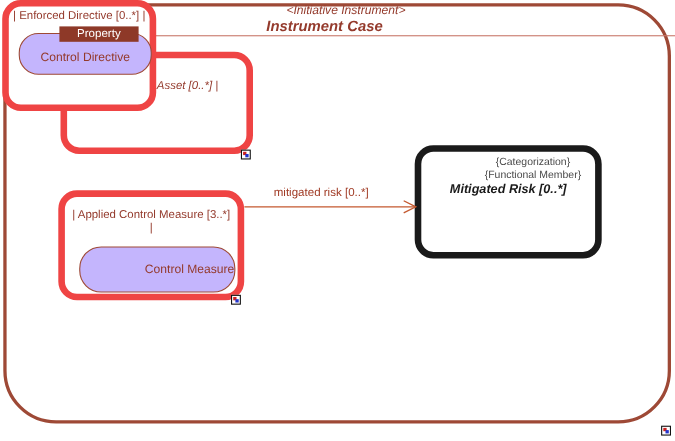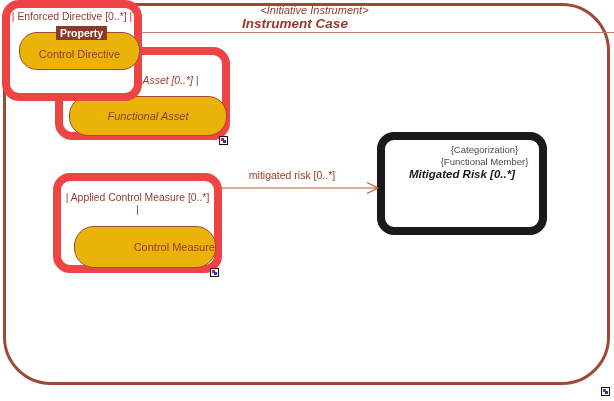--- a/index.html
+++ b/index.html
@@ -1,37 +1,37 @@
 <!DOCTYPE html>
 <html><head>
 <meta charset="utf-8">
 <style>
   html,body{margin:0;padding:0;background:#ffffff;}
   body{width:614px;height:401px;position:relative;overflow:hidden;
        font-family:"Liberation Sans",sans-serif;}
   .abs{position:absolute;}
   
-  .node{position:absolute;background:#ffffff;border:8px solid #ef4444;
+  .node{position:absolute;background:#ffffff;border:6px solid #ef4444;
         border-radius:17px;box-sizing:border-box;}
   .node.black{border-color:#1A1A1A;}
   .bigframe{position:absolute;left:3px;top:3px;width:607px;height:382px;
         border:3px solid #9E4936;border-radius:48px;box-sizing:border-box;
         background:transparent;}
   
-  .inner{position:absolute;background:#eab308;border:1px solid #9E4936;
+  .inner{position:absolute;background:#c4b5fd;border:1px solid #9E4936;
          box-sizing:border-box;text-align:center;color:#943A2C;}
   .inner.black{border:1.5px solid #1A1A1A;color:#1A1A1A;}
   .hdr{position:absolute;left:0;right:0;text-align:center;color:#943A2C;
        font-size:10.4px;white-space:nowrap;}
   .it{font-style:italic;}
   .bold{font-weight:bold;}
   .tag{position:absolute;left:0;right:0;text-align:center;color:#4A4A4A;
        font-size:9.5px;white-space:nowrap;margin-left:45px;}
-  .sel{position:absolute;background:#8E3928;color:#ffffff;font-weight:bold;
-       font-size:10.5px;padding:1px 4px;white-space:nowrap;z-index:5;}
+  .sel{position:absolute;background:#8E3928;color:#ffffff;font-weight:normal;
+       font-size:10.5px;padding:1px 16px;white-space:nowrap;z-index:5;}
   .sep{position:absolute;height:1px;background:#C9796B;}
   .title-st{font-style:italic;font-size:11px;color:#943A2C;margin-left:39px;}
   .title-main{font-style:italic;font-weight:bold;font-size:13.5px;color:#943A2C;}
   .conn-label{position:absolute;text-align:center;color:#A03A24;font-size:10.5px;
        white-space:nowrap;}
   .sicon{position:absolute;width:9px;height:9px;background:#fff;
        border:1px solid #111;box-sizing:border-box;z-index:9;}
   .sicon .r{position:absolute;left:1px;top:1px;width:3px;height:3px;background:#CC2222;}
   .sicon .b{position:absolute;right:1px;bottom:1px;width:3px;height:3px;background:#2233CC;}
   .eltext{font-size:11px;white-space:nowrap;}
@@ -43,39 +43,36 @@
 
 <div class="abs" style="left:0;top:4px;width:590px;text-align:center;z-index:1;">
   <div class="title-st">&lt;Initiative Instrument&gt;</div>
   <div class="title-main">Instrument Case</div>
 </div>
 
 <div class="sep" style="left:3px;top:32px;width:611px;z-index:1;"></div>
 
 <div class="node" style="left:55px;top:47px;width:175px;height:93px;z-index:2;">
   <div class="hdr it" style="top:20px;">| Functional Asset [0..*] |</div>
-  <div class="inner" style="left:6px;top:41px;width:158px;height:40px;border-radius:19px;">
-    <div class="eltext it" style="margin-top:13px;">Functional Asset</div>
-  </div>
 </div>
 <span class="sicon" style="left:219px;top:136px;">
     <i class="r"></i>
     <i class="b"></i>
   </span>
 
 <div class="node" style="left:2px;top:0px;width:140px;height:101px;z-index:3;">
   <div class="hdr" style="top:3px;">| Enforced Directive [0..*] |</div>
   <div class="sel" style="left:46px;top:18px;">Property</div>
   <div class="inner" style="left:9px;top:24px;width:121px;height:38px;border-radius:18px;">
     <div class="eltext" style="margin-top:15px;">Control Directive</div>
   </div>
 </div>
 
 <div class="node" style="left:53px;top:173px;width:169px;height:100px;z-index:2;">
-  <div class="hdr" style="top:11px;">| Applied Control Measure [0..*]</div>
+  <div class="hdr" style="top:11px;">| Applied Control Measure [3..*]</div>
   <div class="hdr" style="top:23px;">|</div>
   <div class="inner" style="left:13px;top:45px;width:142px;height:42px;border-radius:20px;">
     <div class="eltext" style="margin-top:14px;text-align:right;">Control Measure</div>
   </div>
 </div>
 <span class="sicon" style="left:210px;top:268px;">
     <i class="r"></i>
     <i class="b"></i>
   </span>
 

